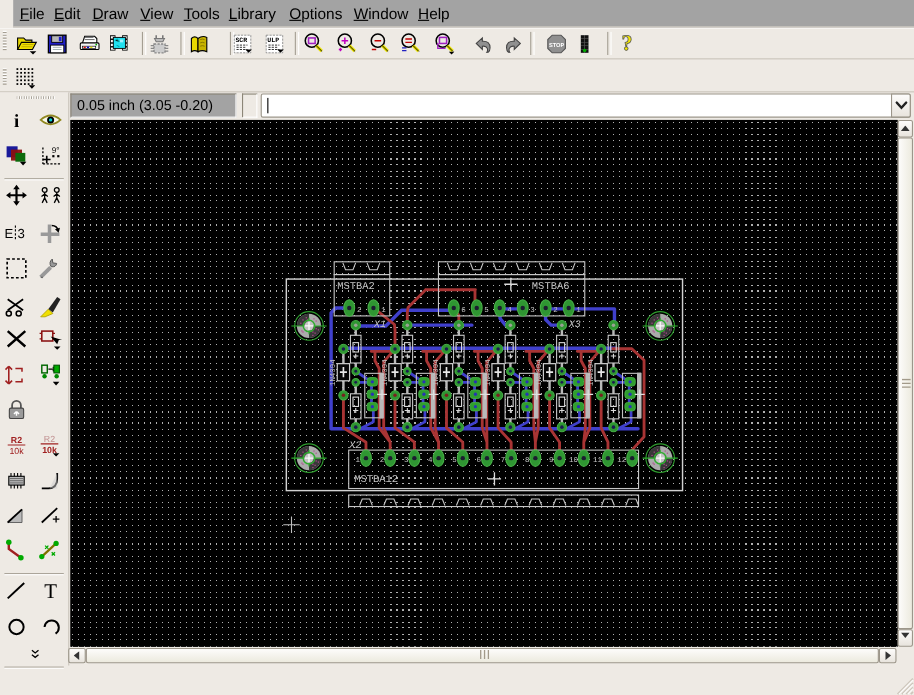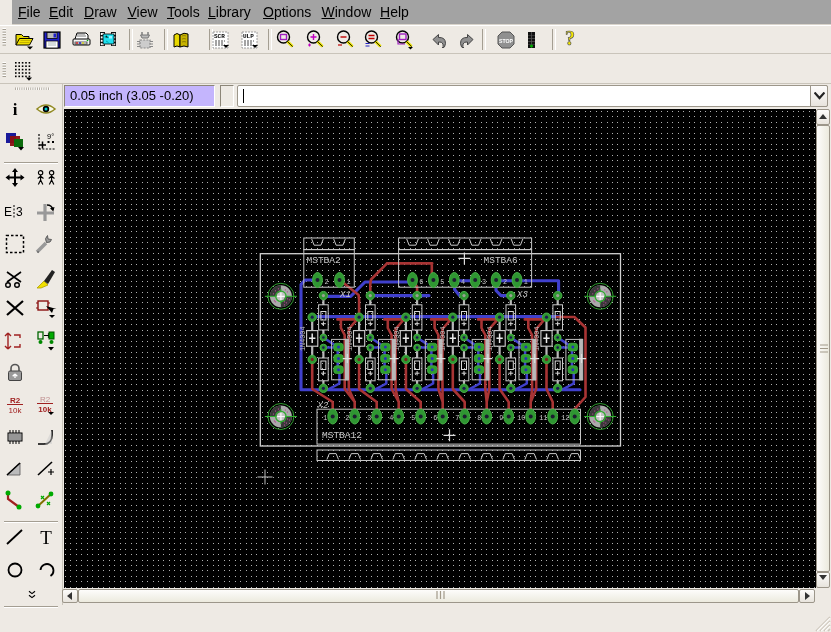--- a/index.html
+++ b/index.html
@@ -1,18 +1,18 @@
 <!DOCTYPE html>
 <html><head><meta charset="utf-8"><style>
 *{margin:0;padding:0;box-sizing:content-box}
 body{width:831px;height:632px;position:relative;overflow:hidden;background:#eeeae4;font-family:"Liberation Sans",sans-serif}
 .menubar{position:absolute;left:12px;top:0;width:831px;height:24px;background:#a3a3a3;font-size:14px;color:#000;border-bottom:1px solid #d9d4cb}
 .tb1{position:absolute;left:0;top:25px;width:831px;height:28px;border-bottom:1px solid #c9c4ba;box-shadow:0 1px 0 #fff inset}
 .tb2{position:absolute;left:0;top:54px;width:831px;height:29px;border-bottom:1px solid #c9c4ba}
-.coordbox{position:absolute;left:64px;top:85px;width:151px;height:22px;background:#c4b5fd;border:1px solid;border-color:#8c8678 #fff #fff #8c8678;box-sizing:border-box;font-size:13px;color:#000;line-height:20px;padding-left:5px}
+.coordbox{position:absolute;left:64px;top:85px;width:151px;height:22px;background:#a3a3a3;border:1px solid;border-color:#8c8678 #fff #fff #8c8678;box-sizing:border-box;font-size:13px;color:#000;line-height:20px;padding-left:5px}
 .minibox{position:absolute;left:220px;top:85px;width:14px;height:22px;background:#eeeae4;border:1px solid;border-color:#8c8678 #fff #fff #8c8678;box-sizing:border-box}
 .combo{position:absolute;left:237px;top:85px;width:591px;height:22px;background:#fff;border:1px solid #9c968a;box-sizing:border-box;border-radius:2px}
 .caret{position:absolute;left:5px;top:3px;width:1px;height:14px;background:#000}
 .combobtn{position:absolute;left:810px;top:85px;width:18px;height:22px;background:linear-gradient(#fdfcfb,#e8e4dd);border:1px solid #9c968a;box-sizing:border-box;border-radius:0 2px 2px 0}
 .sidebar{position:absolute;left:0;top:84px;width:62px;height:521px;background:#eeeae4;border-right:1px solid #c9c4ba}
 .sbsep{position:absolute;left:4px;width:54px;height:0;border-top:1px solid #a49e92;border-bottom:1px solid #fff}
 </style></head>
 <body>
 <div class="menubar">
     <span style="position:absolute;left:6px;top:4px"><u style="text-decoration-thickness:1px">F</u>ile</span>

